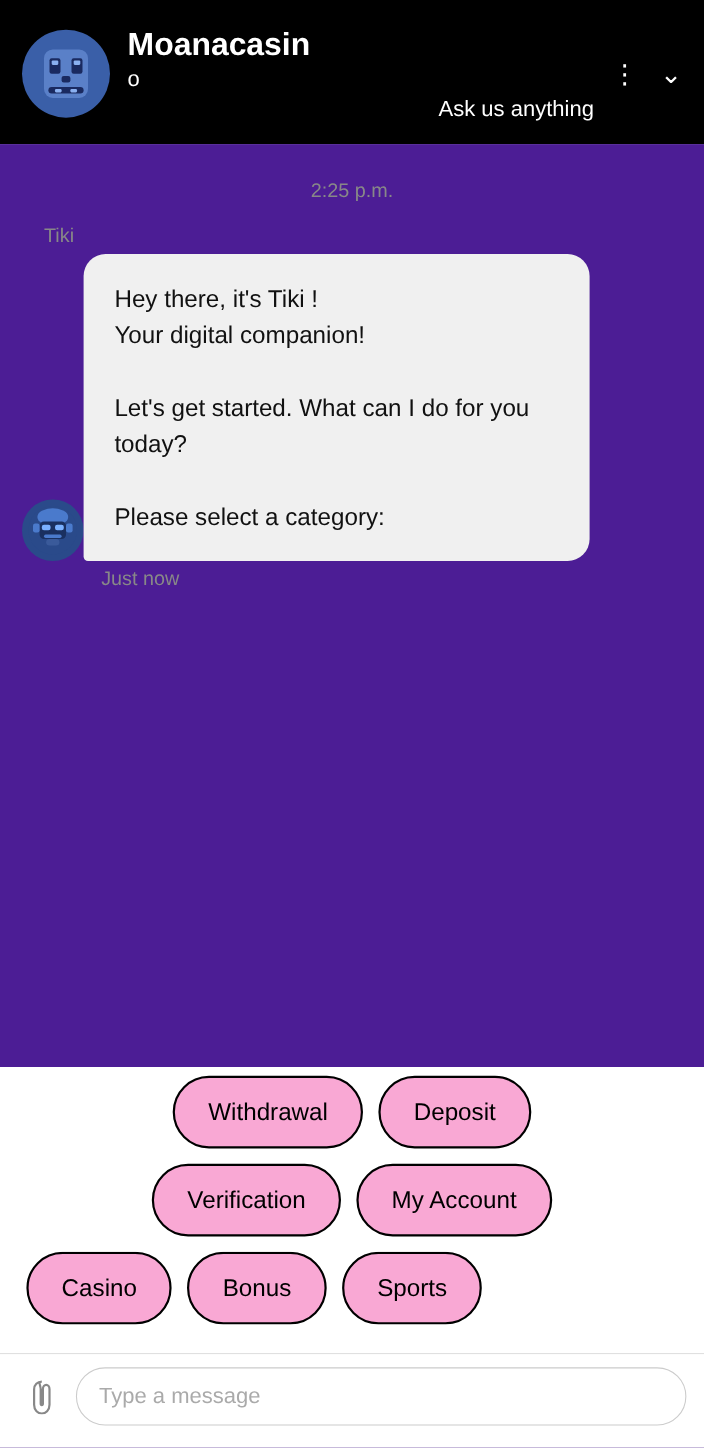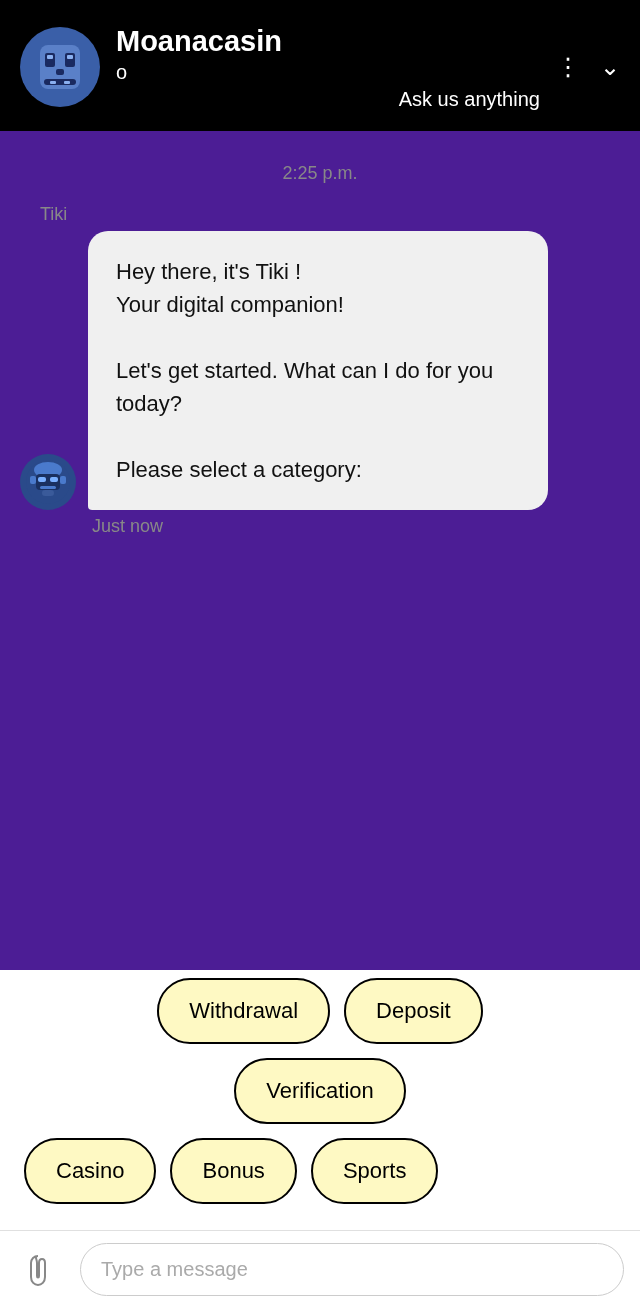--- a/index.html
+++ b/index.html
@@ -100,21 +100,20 @@
     .bot-name {
       color: #888;
       font-size: 18px;
       margin-bottom: 6px;
       margin-left: 20px;
     }
 
     .bot-message-row {
       display: flex;
       align-items: flex-end;
-      gap: 12px;
     }
 
     .bot-avatar {
       width: 56px;
       height: 56px;
       border-radius: 50%;
       overflow: hidden;
       flex-shrink: 0;
       background: #2a4a8a;
       display: flex;
@@ -159,37 +158,37 @@
     }
 
     .btn-row.partial {
       justify-content: flex-start;
       padding-left: 8px;
       overflow: hidden;
     }
 
     .category-btn {
       border: 2.5px solid #000;
-      background: #fef9c3;
+      background: #f9a8d4;
       border-radius: 50px;
       padding: 18px 30px;
       font-size: 22px;
       font-weight: 500;
       cursor: pointer;
       white-space: nowrap;
       color: #000;
     }
 
     
     .input-area {
       background: #fff;
       padding: 12px 16px 20px 16px;
       display: flex;
       align-items: center;
-      gap: 20px;
+      gap: 9px;
       border-top: 1px solid #e0e0e0;
     }
 
     .attach-btn {
       width: 44px;
       height: 44px;
       display: flex;
       align-items: center;
       justify-content: center;
       cursor: pointer;
@@ -279,20 +278,21 @@
   </div>
 </div>
 
 <div class="category-buttons">
   <div class="btn-row">
     <button class="category-btn">Withdrawal</button>
     <button class="category-btn">Deposit</button>
   </div>
   <div class="btn-row">
     <button class="category-btn">Verification</button>
+    <button class="category-btn">My Account</button>
   </div>
   <div class="btn-row partial">
     <button class="category-btn">Casino</button>
     <button class="category-btn">Bonus</button>
     <button class="category-btn">Sports</button>
   </div>
 </div>
 
 <div class="input-area">
   <div class="attach-btn">

